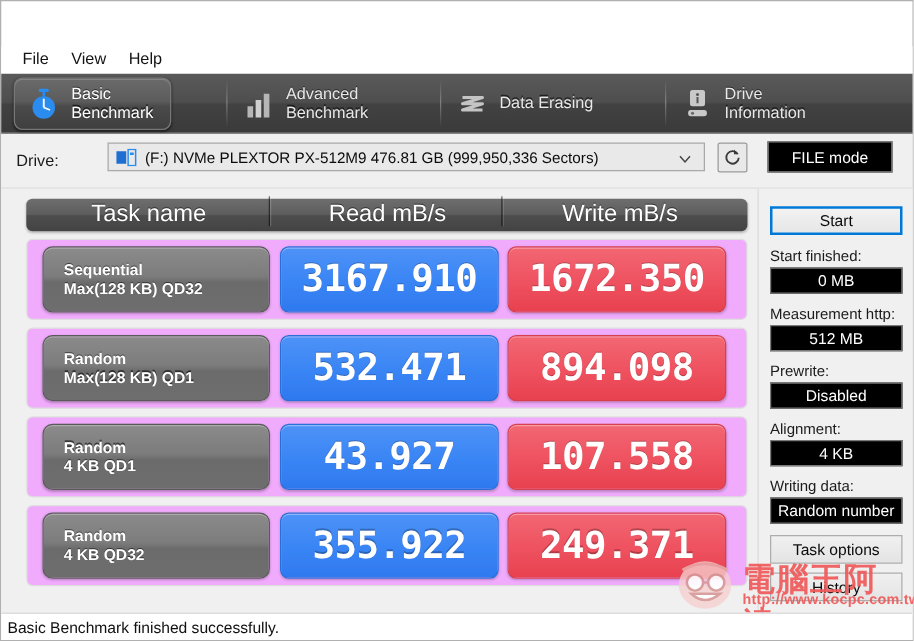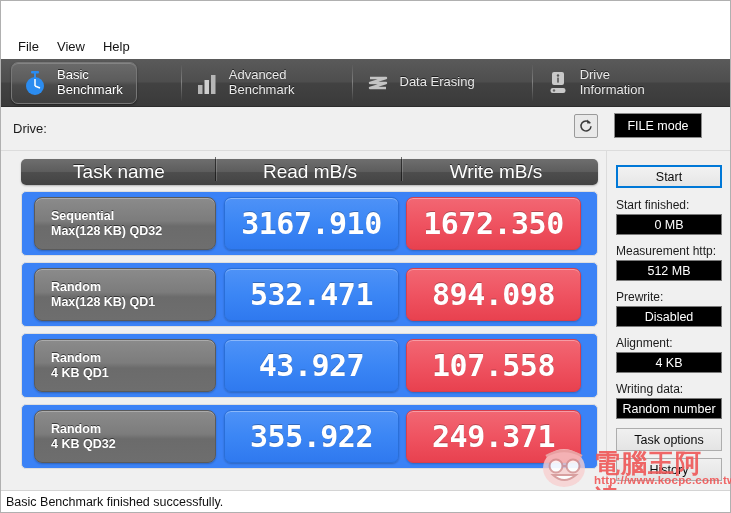--- a/index.html
+++ b/index.html
@@ -127,21 +127,21 @@
     position: absolute; right: 9px; top: 5px;
   }
   .refresh-btn {
     position: absolute; left: 573px; top: 113px;
     width: 24px; height: 24px;
     background: #e9e9e9; border: 1px solid #9a9a9a; border-radius: 2px;
     display: flex; align-items: center; justify-content: center;
   }
   .filemode-btn {
     position: absolute; left: 613px; top: 112px;
-    width: 88px; height: 25px;
+    width: 100px; height: 25px;
     background: #000000; border: 1px solid #8a8a8a;
     color: #ffffff; font-size: 12.5px;
     display: flex; align-items: center; justify-content: center;
   }
 
   
   .content {
     position: absolute; top: 150px; left: 0;
     width: 729px; height: 341px;
     background: #f0f0f0;
@@ -167,21 +167,21 @@
   .res-header .cell.c2 { width: 186px; }
   .res-header .cell.c3 { width: 186px; }
   .res-header .cell.c2::before, .res-header .cell.c3::before {
     content: ""; position: absolute; left: -2px; top: -4px;
     width: 1px; height: 24px; background: rgba(0,0,0,0.55);
     box-shadow: 1px 0 0 rgba(255,255,255,0.18);
   }
 
   .res-row {
     margin-top: 6px; height: 65px;
-    background: #3b82f6;
+    background: #f0abfc;
     border: 1px solid #dedede;
     border-radius: 5px;
     display: flex; align-items: center; padding: 0 6px;
   }
   .task-box {
     width: 182px; height: 53px; margin-left: 6px; margin-right: 8px;
     background: linear-gradient(180deg, #8b8b8b 0%, #7c7c7c 45%, #6b6b6b 55%, #6e6e6e 100%);
     border: 1px solid #5a5a5a;
     border-radius: 8px;
     box-shadow: inset 0 1px 0 rgba(255,255,255,0.28), 0 1px 2px rgba(0,0,0,0.25);
@@ -338,20 +338,35 @@
       </div>
       <div class="tab-label">Drive
 Information</div>
     </div>
   </div>
 
   <div class="driverow">
     <div class="drive-label">Drive:</div>
   </div>
 
+  <div class="drive-combo">
+    <div class="drive-combo-icon">
+      <svg width="17" height="14" viewBox="0 0 17 14">
+        <rect x="0" y="2" width="8" height="10" fill="#1f6fd0"></rect>
+        <rect x="9.5" y="0.5" width="6" height="13" fill="none" stroke="#2b8cf0" stroke-width="1.2"></rect>
+        <rect x="11" y="3" width="3" height="2" fill="#2b8cf0"></rect>
+      </svg>
+    </div>
+    <div class="drive-combo-text">(F:) NVMe PLEXTOR PX-512M9  476.81 GB (999,950,336 Sectors)</div>
+    <div class="drive-combo-arrow">
+      <svg width="12" height="12" viewBox="0 0 12 12">
+          <path d="M2 4 L6 8.5 L10 4" fill="none" stroke="#444" stroke-width="1.2"></path>
+        </svg>
+    </div>
+  </div>
 
   <div class="refresh-btn">
     <svg width="16" height="16" viewBox="0 0 16 16">
       <path d="M12.2 5.2 A5 5 0 1 0 13 8.2" fill="none" stroke="#3a3a3a" stroke-width="1.5"></path>
       <path d="M9.2 1.6 L12.7 5.3 L9.2 5.4 Z" fill="#3a3a3a"></path>
     </svg>
   </div>
 
   <div class="filemode-btn">FILE mode</div>
 

